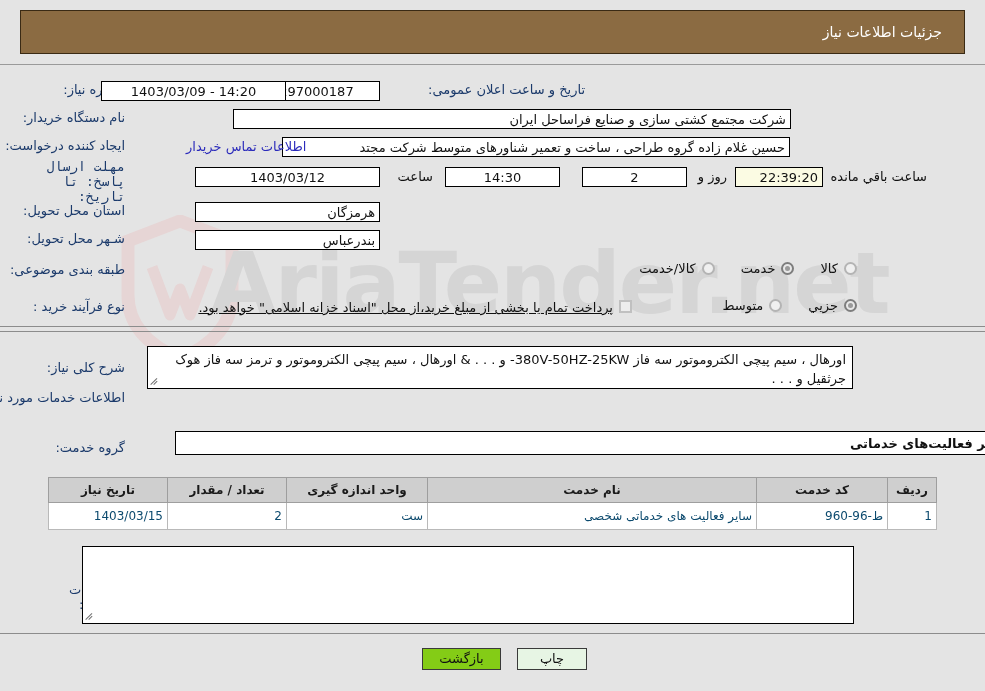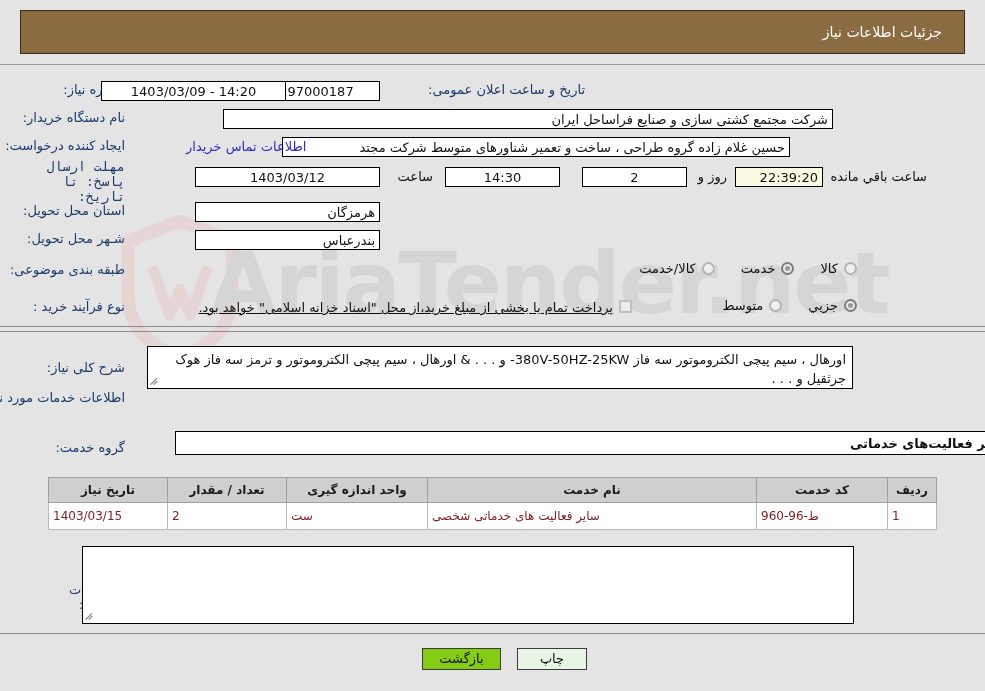--- a/index.html
+++ b/index.html
@@ -241,22 +241,22 @@
     font-weight: bold;
     color: #1a1a1a;
     font-size: 12px;
     text-align: center;
     padding: 0 4px;
   }
   table.grid td {
     background: #ffffff;
     border: 1px solid #b9b9b9;
     height: 26px;
-    text-align: left;
-    color: #7f1d1d;
+    text-align: right;
+    color: #0c4a6e;
     font-size: 12px;
     padding: 0 4px;
   }
 
   
   .btn {
     position: absolute;
     top: 648px;
     height: 22px;
     line-height: 20px;
@@ -306,21 +306,21 @@
 
 <div class="frow" style="right:400px; top:82px;">
   <span class="lbl">تاریخ و ساعت اعلان عمومی:</span>
 </div>
 
 <div class="box center" style="position:absolute; left:101px; top:81px; width:185px; z-index:2;">14:20 - 1403/03/09</div>
 
 <div class="frow" style="right:860px; top:110px;">
   <span class="lbl">نام دستگاه خریدار:</span>
 </div>
-<div class="box right" style="position:absolute; left:223px; top:109px; width:610px; z-index:2;">شرکت مجتمع کشتی سازی و صنایع فراساحل ایران</div>
+<div class="box right" style="position:absolute; left:233px; top:109px; width:558px; z-index:2;">شرکت مجتمع کشتی سازی و صنایع فراساحل ایران</div>
 
 <div class="frow" style="right:860px; top:138px;">
   <span class="lbl">ایجاد کننده درخواست:</span>
 </div>
 <div class="box right" style="position:absolute; left:282px; top:137px; width:508px; z-index:2;">حسین  غلام زاده گروه طراحی ، ساخت و تعمیر شناورهای متوسط شرکت مجتد</div>
 <div class="link" style="position:absolute; left:186px; top:139px; z-index:2;">اطلاعات تماس خریدار</div>
 
 <div class="frow lbl lbl-2line" style="right:860px; top:160px; width:90px; display:block; text-align:right;font-family:Liberation Mono, monospace;">مهلت ارسال پاسخ: تا تاریخ:</div>
 <div class="box center" style="position:absolute; right:605px; top:167px; width:185px; z-index:2;">1403/03/12</div>
 <span class="plain" style="position:absolute; right:552px; top:169px; z-index:2;">ساعت</span>

